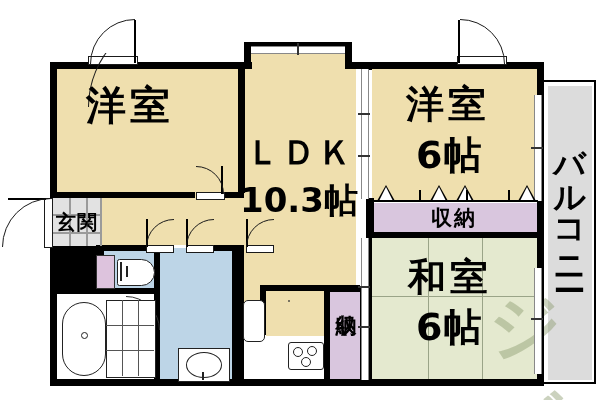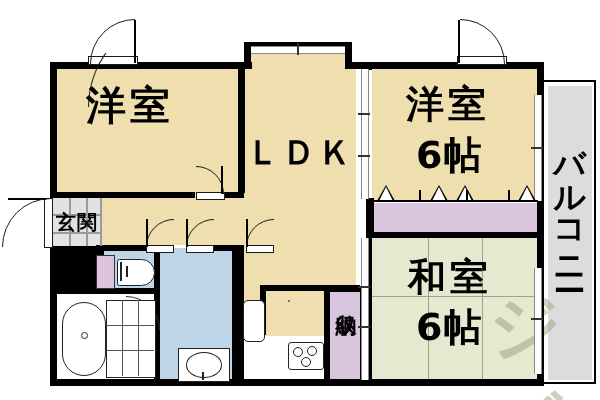--- a/index.html
+++ b/index.html
@@ -254,27 +254,29 @@
   <div class="burner" style="left:307px;top:346px;width:8px;height:8px;"></div>
   <div class="burner" style="left:301px;top:357px;width:8px;height:8px;"></div>
 
   <div class="fridge" style="left:288px;top:300px;width:0;height:0;"></div>
 
   <div class="b f-white" style="left:372px;top:238px;width:0;height:0;"></div>
 
   <div class="lbl" style="left:86px;top:85px;font-size:40px;letter-spacing:4px;">洋室</div>
 
   <div class="lbl" style="left:246px;top:135px;font-size:34px;letter-spacing:2px;">ＬＤＫ</div>
+  <div class="lbl" style="left:240px;top:183px;font-size:34px;letter-spacing:0px;">10.3帖</div>
 
   <div class="lbl" style="left:406px;top:85px;font-size:38px;letter-spacing:4px;">洋室</div>
   <div class="lbl" style="left:416px;top:136px;font-size:38px;letter-spacing:1px;">6帖</div>
 
   <div class="lbl" style="left:408px;top:258px;font-size:38px;letter-spacing:4px;">和室</div>
   <div class="lbl" style="left:416px;top:308px;font-size:38px;letter-spacing:1px;">6帖</div>
 
   <div class="lbl" style="left:56px;top:212px;font-size:20px;letter-spacing:1px;">玄関</div>
 
   <div class="lbl vert" style="left:554px;top:128px;font-size:32px;">バルコニー</div>
 
+  <div class="lbl" style="left:431px;top:208px;font-size:21px;letter-spacing:2px;">収納</div>
 
   <div class="lbl vert" style="left:335px;top:298px;font-size:21px;">収納</div>
 
 </div>
 
 </body></html>

